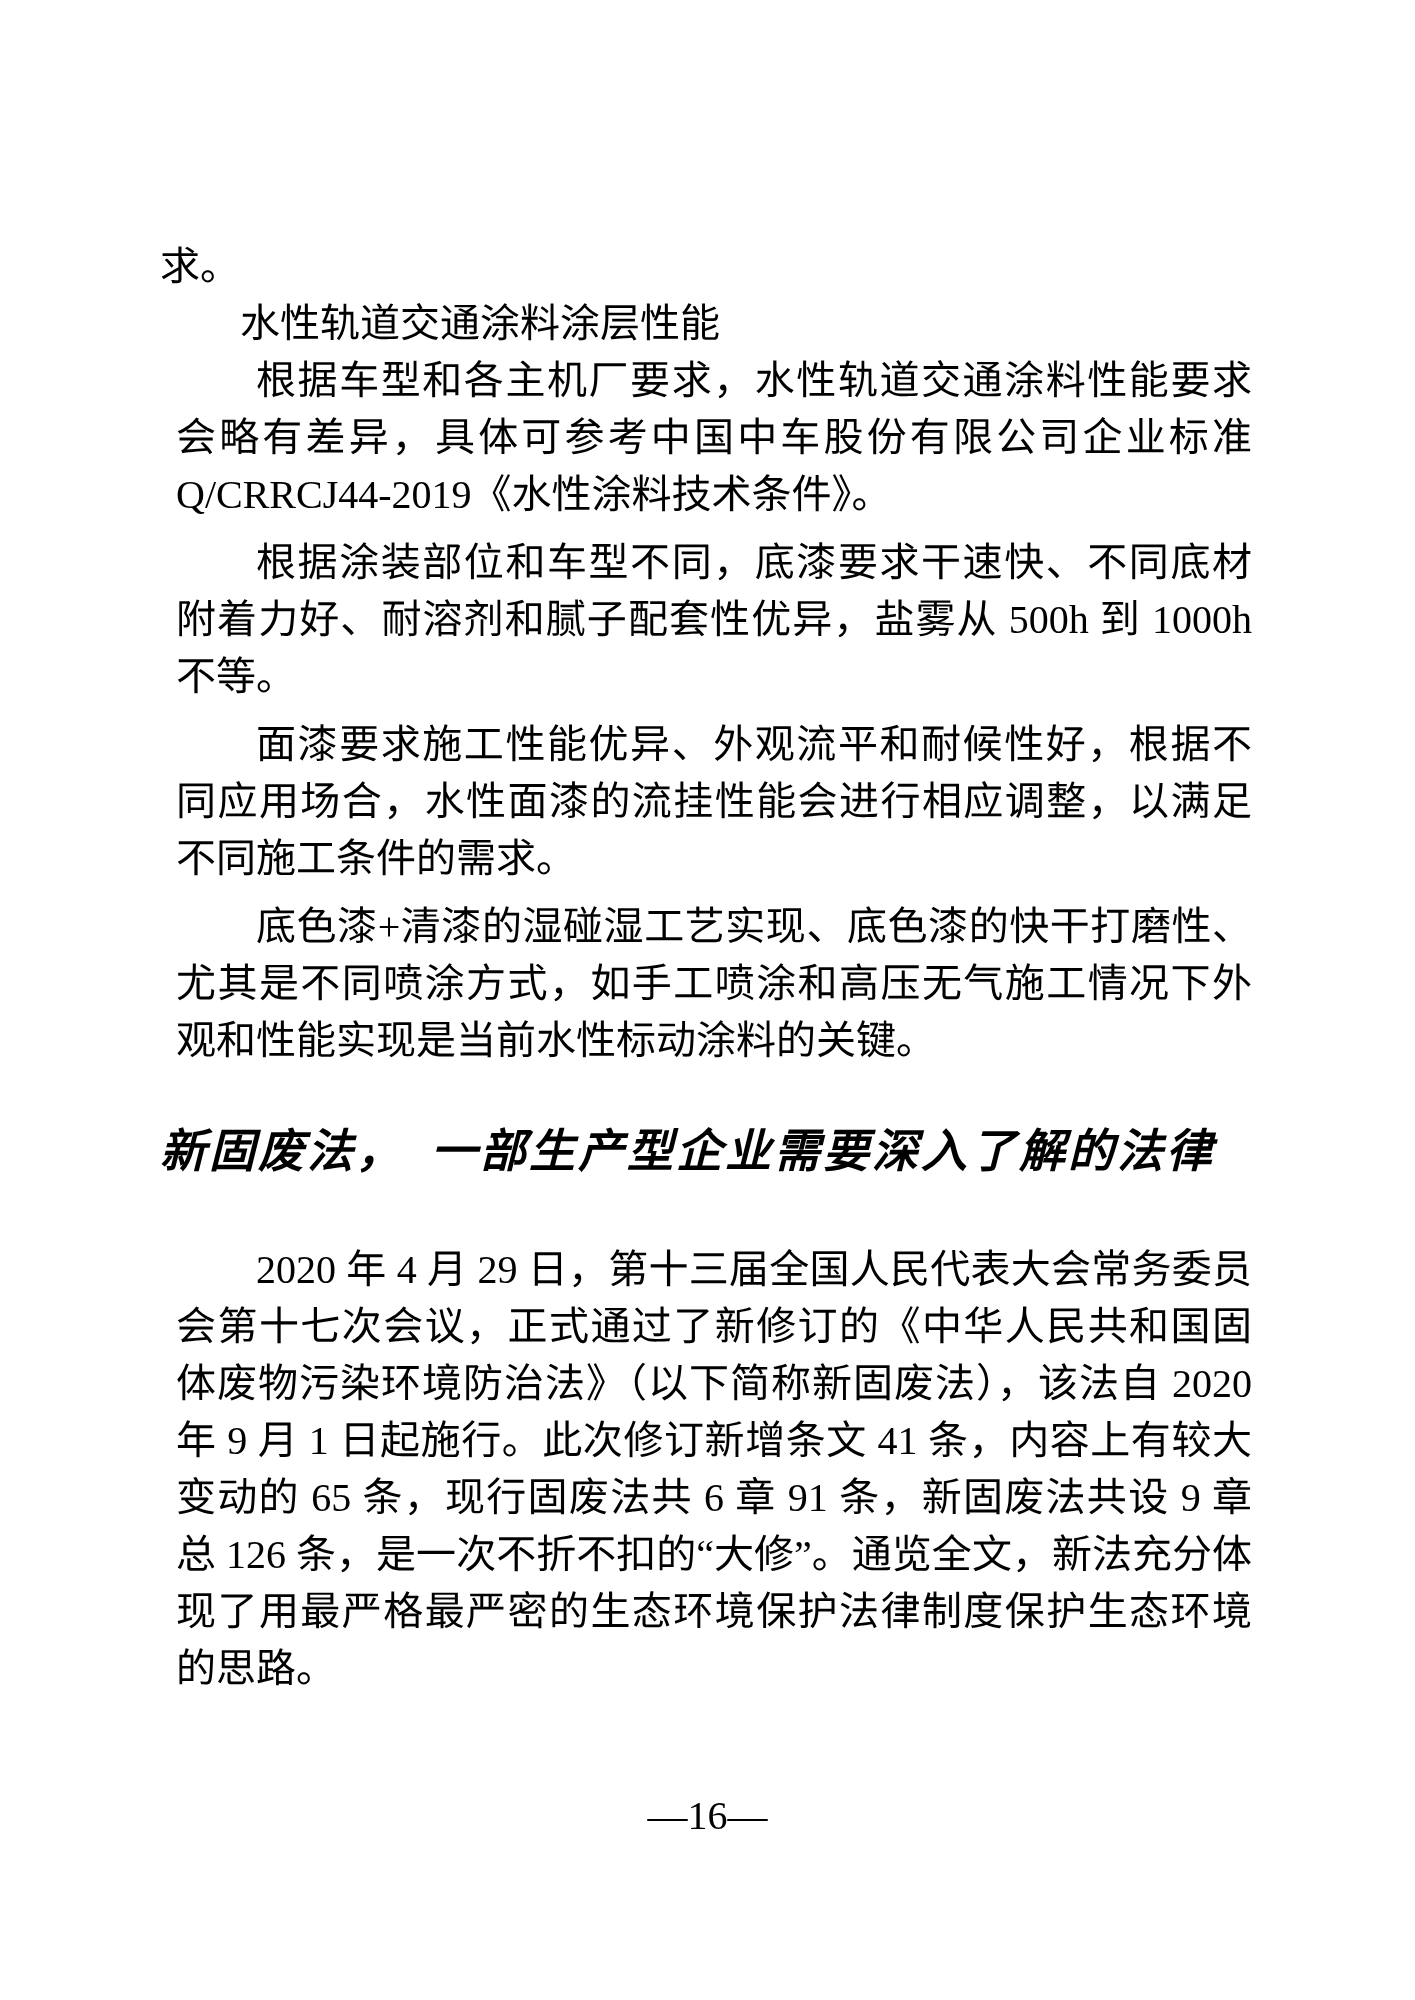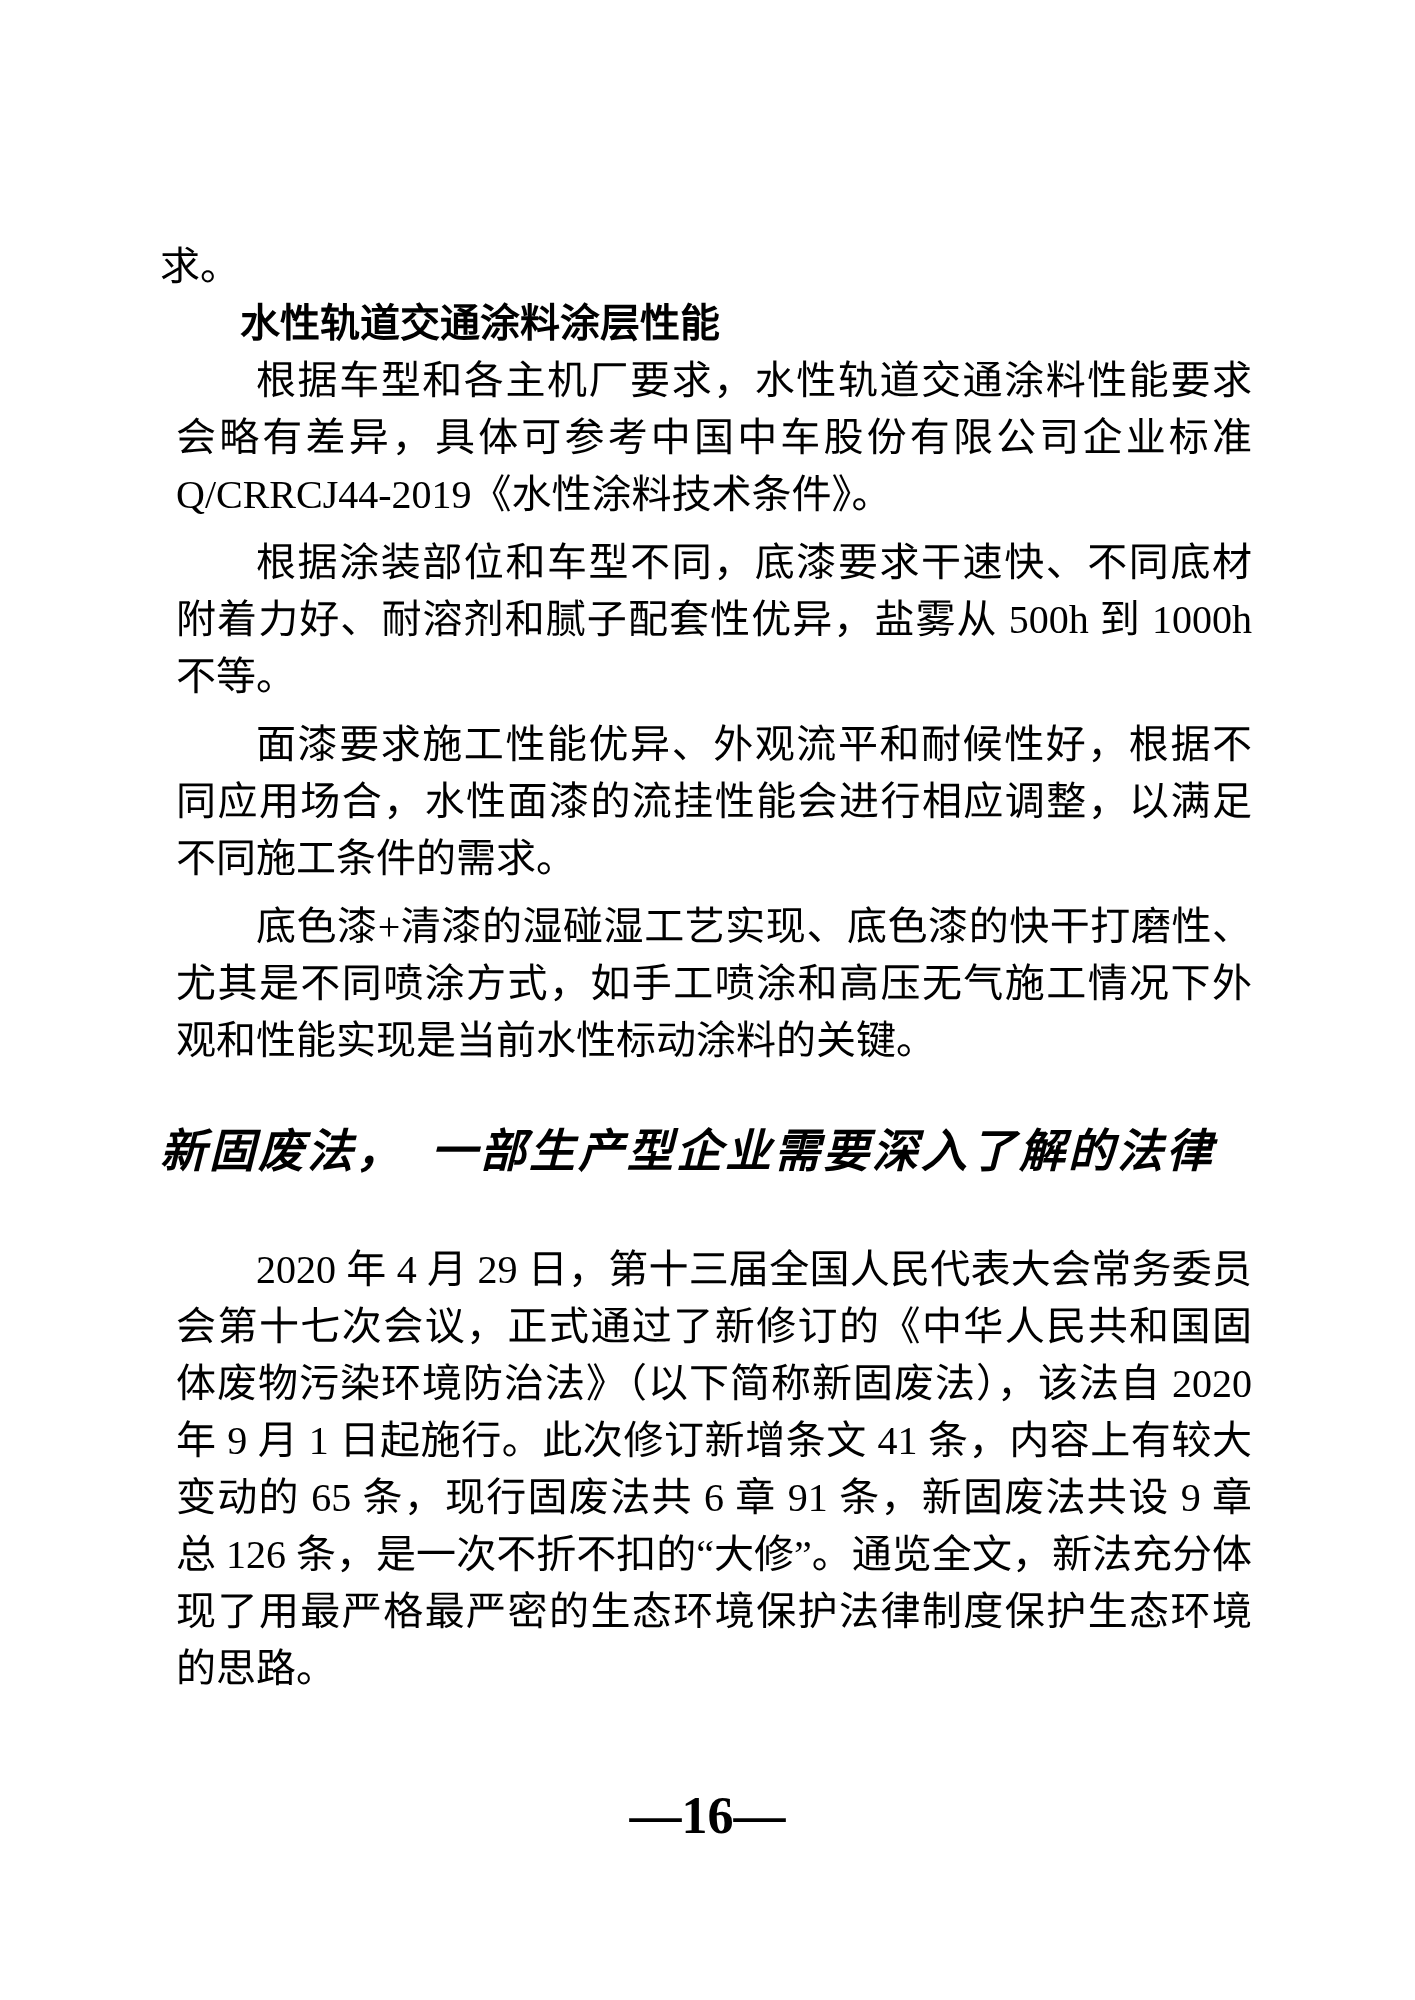--- a/index.html
+++ b/index.html
@@ -28,21 +28,21 @@
     text-justify: inter-ideograph;
   }
   .continuation {
     margin: 0;
     text-indent: 0;
   }
   .article-heading {
     margin: 0;
     font-size: 40px;
     line-height: 57px;
-    font-weight: bold;
+    font-weight: normal;
     text-indent: 2em;
     text-align: left;
     font-family: "Liberation Sans", "DejaVu Sans", sans-serif;
   }
   .body-para {
     margin: 0 0 11px 16px;
     text-indent: 2em;
   }
   .source-line {
     margin: 0;
@@ -58,23 +58,22 @@
     letter-spacing: 3px;
     text-indent: 0;
     font-family: "Liberation Serif", "DejaVu Serif", serif;
   }
   .page-footer {
     position: absolute;
     left: 0;
     top: 1787px;
     width: 1415px;
     text-align: center;
-    font-size: 52px;
+    font-size: 40px;
     line-height: 57px;
-    font-weight: bold;
   }
 </style>
 </head>
 <body>
 
 <div class="page">
 
   <main class="content">
 
     <p class="continuation">求。</p>

